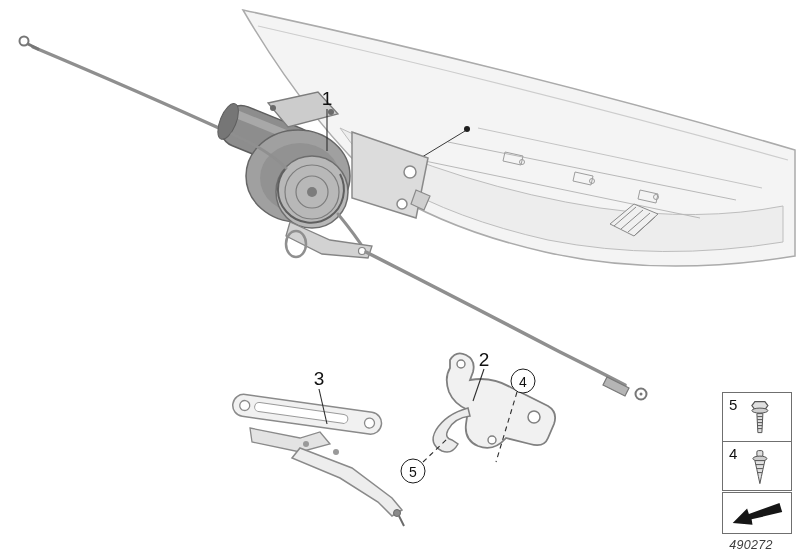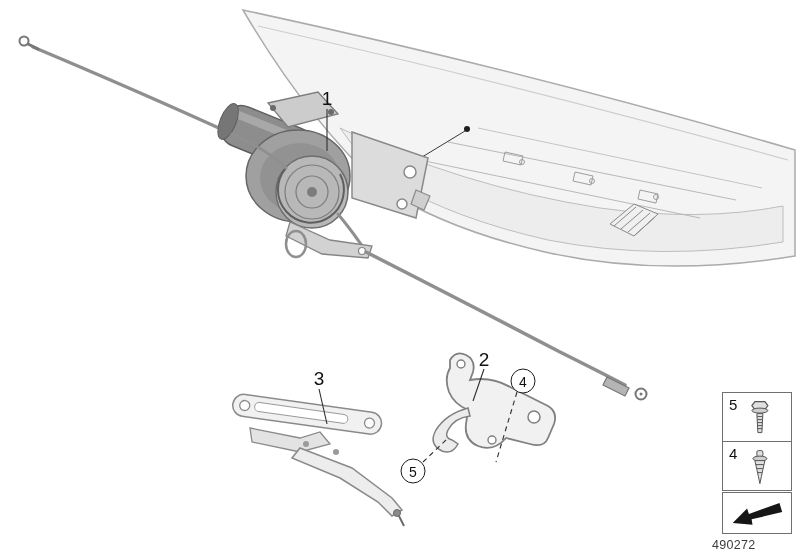--- a/index.html
+++ b/index.html
@@ -11,22 +11,22 @@
   .callout-circle{position:absolute;width:25px;height:25px;border:1.4px solid #1c1c1c;
            border-radius:50%;background:#fff;display:flex;align-items:center;justify-content:center;
            font-size:14px;color:#111;transform:translate(-50%,-50%);cursor:pointer;box-sizing:border-box;}
   .legend-box{position:absolute;left:722px;top:392px;width:68px;border:1px solid #6f6f6f;background:#fff;}
   .legend-cell{position:relative;height:48px;border-bottom:1px solid #6f6f6f;cursor:pointer;}
   .legend-cell:last-child{border-bottom:none;}
   .legend-num{position:absolute;left:6px;top:3px;font-size:15px;color:#111;}
   .legend-icon{position:absolute;left:50%;top:50%;transform:translate(-38%,-46%);}
   .arrow-box{position:absolute;left:722px;top:492px;width:68px;height:40px;
              border:1px solid #6f6f6f;background:#fff;display:flex;align-items:center;justify-content:center;}
-  .part-number{position:absolute;left:712px;top:538px;width:78px;text-align:left;
-               font-size:12.5px;color:#3c3c3c;letter-spacing:.3px;}
+  .part-number{position:absolute;left:712px;top:538px;width:78px;text-align:center;
+               font-size:12.5px;color:#3c3c3c;letter-spacing:.3px;font-style:italic;}
 </style>
 </head>
 <body>
 
 <div id="stage">
 
   <svg id="art" width="800" height="560" viewBox="0 0 800 560">
 
     <g>
       <path d="M243,10 Q530,72 795,150 L795,256 Q660,278 545,252 Q448,230 382,188 Q306,118 243,10 Z" fill="#f4f4f4" stroke="#ababab" stroke-width="1.5"></path>

